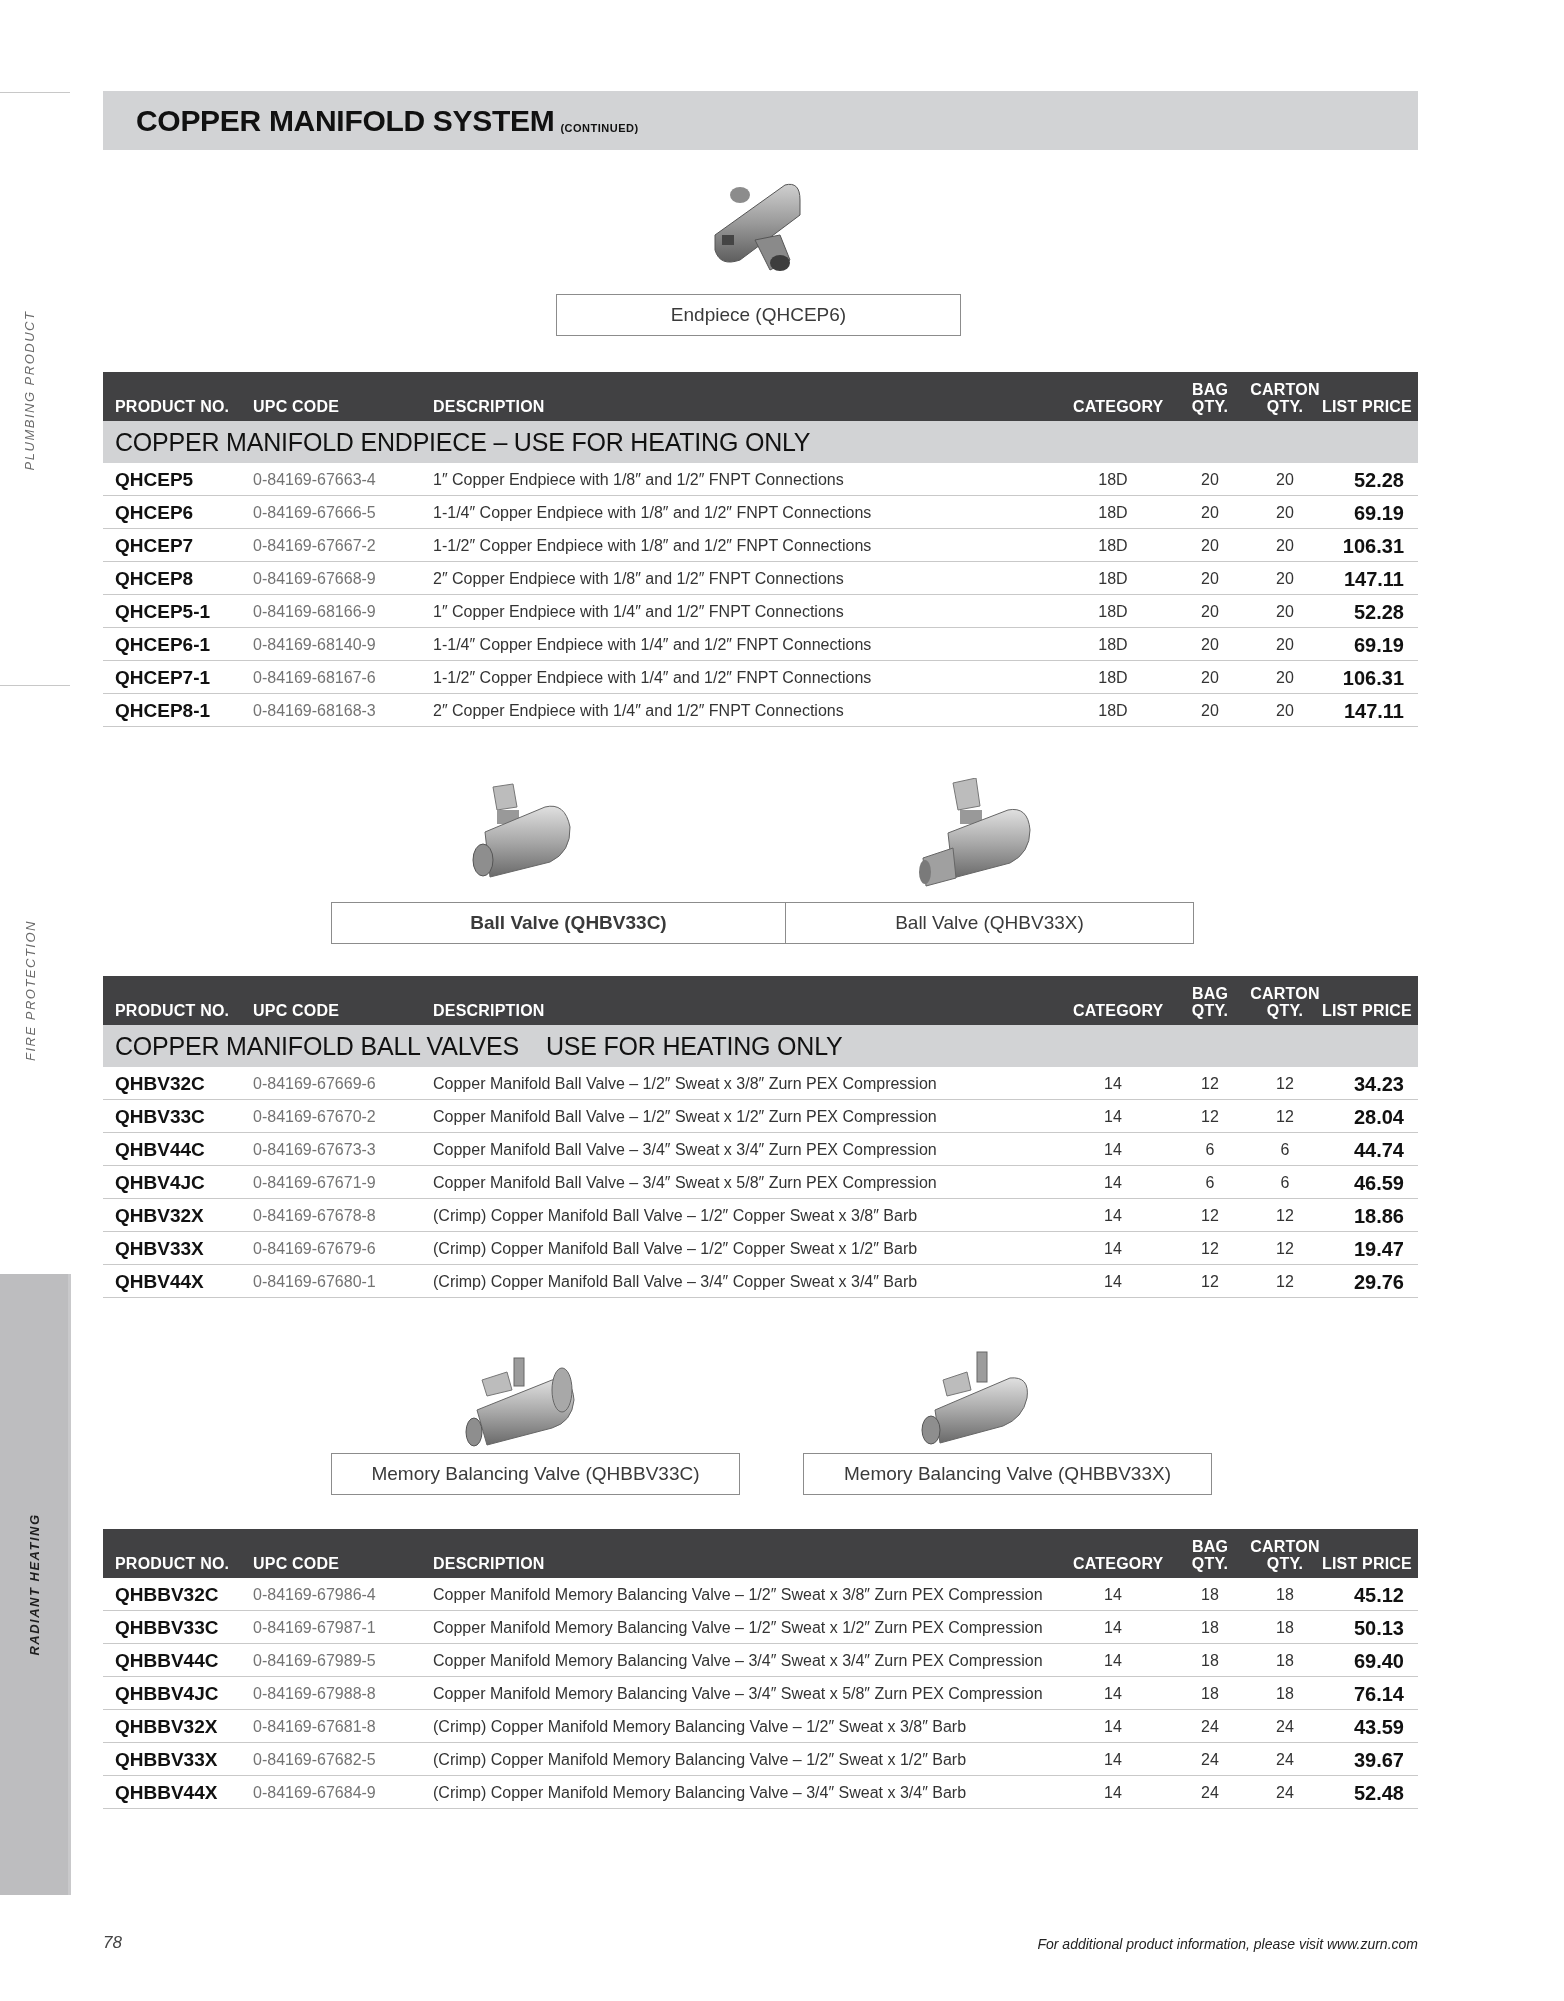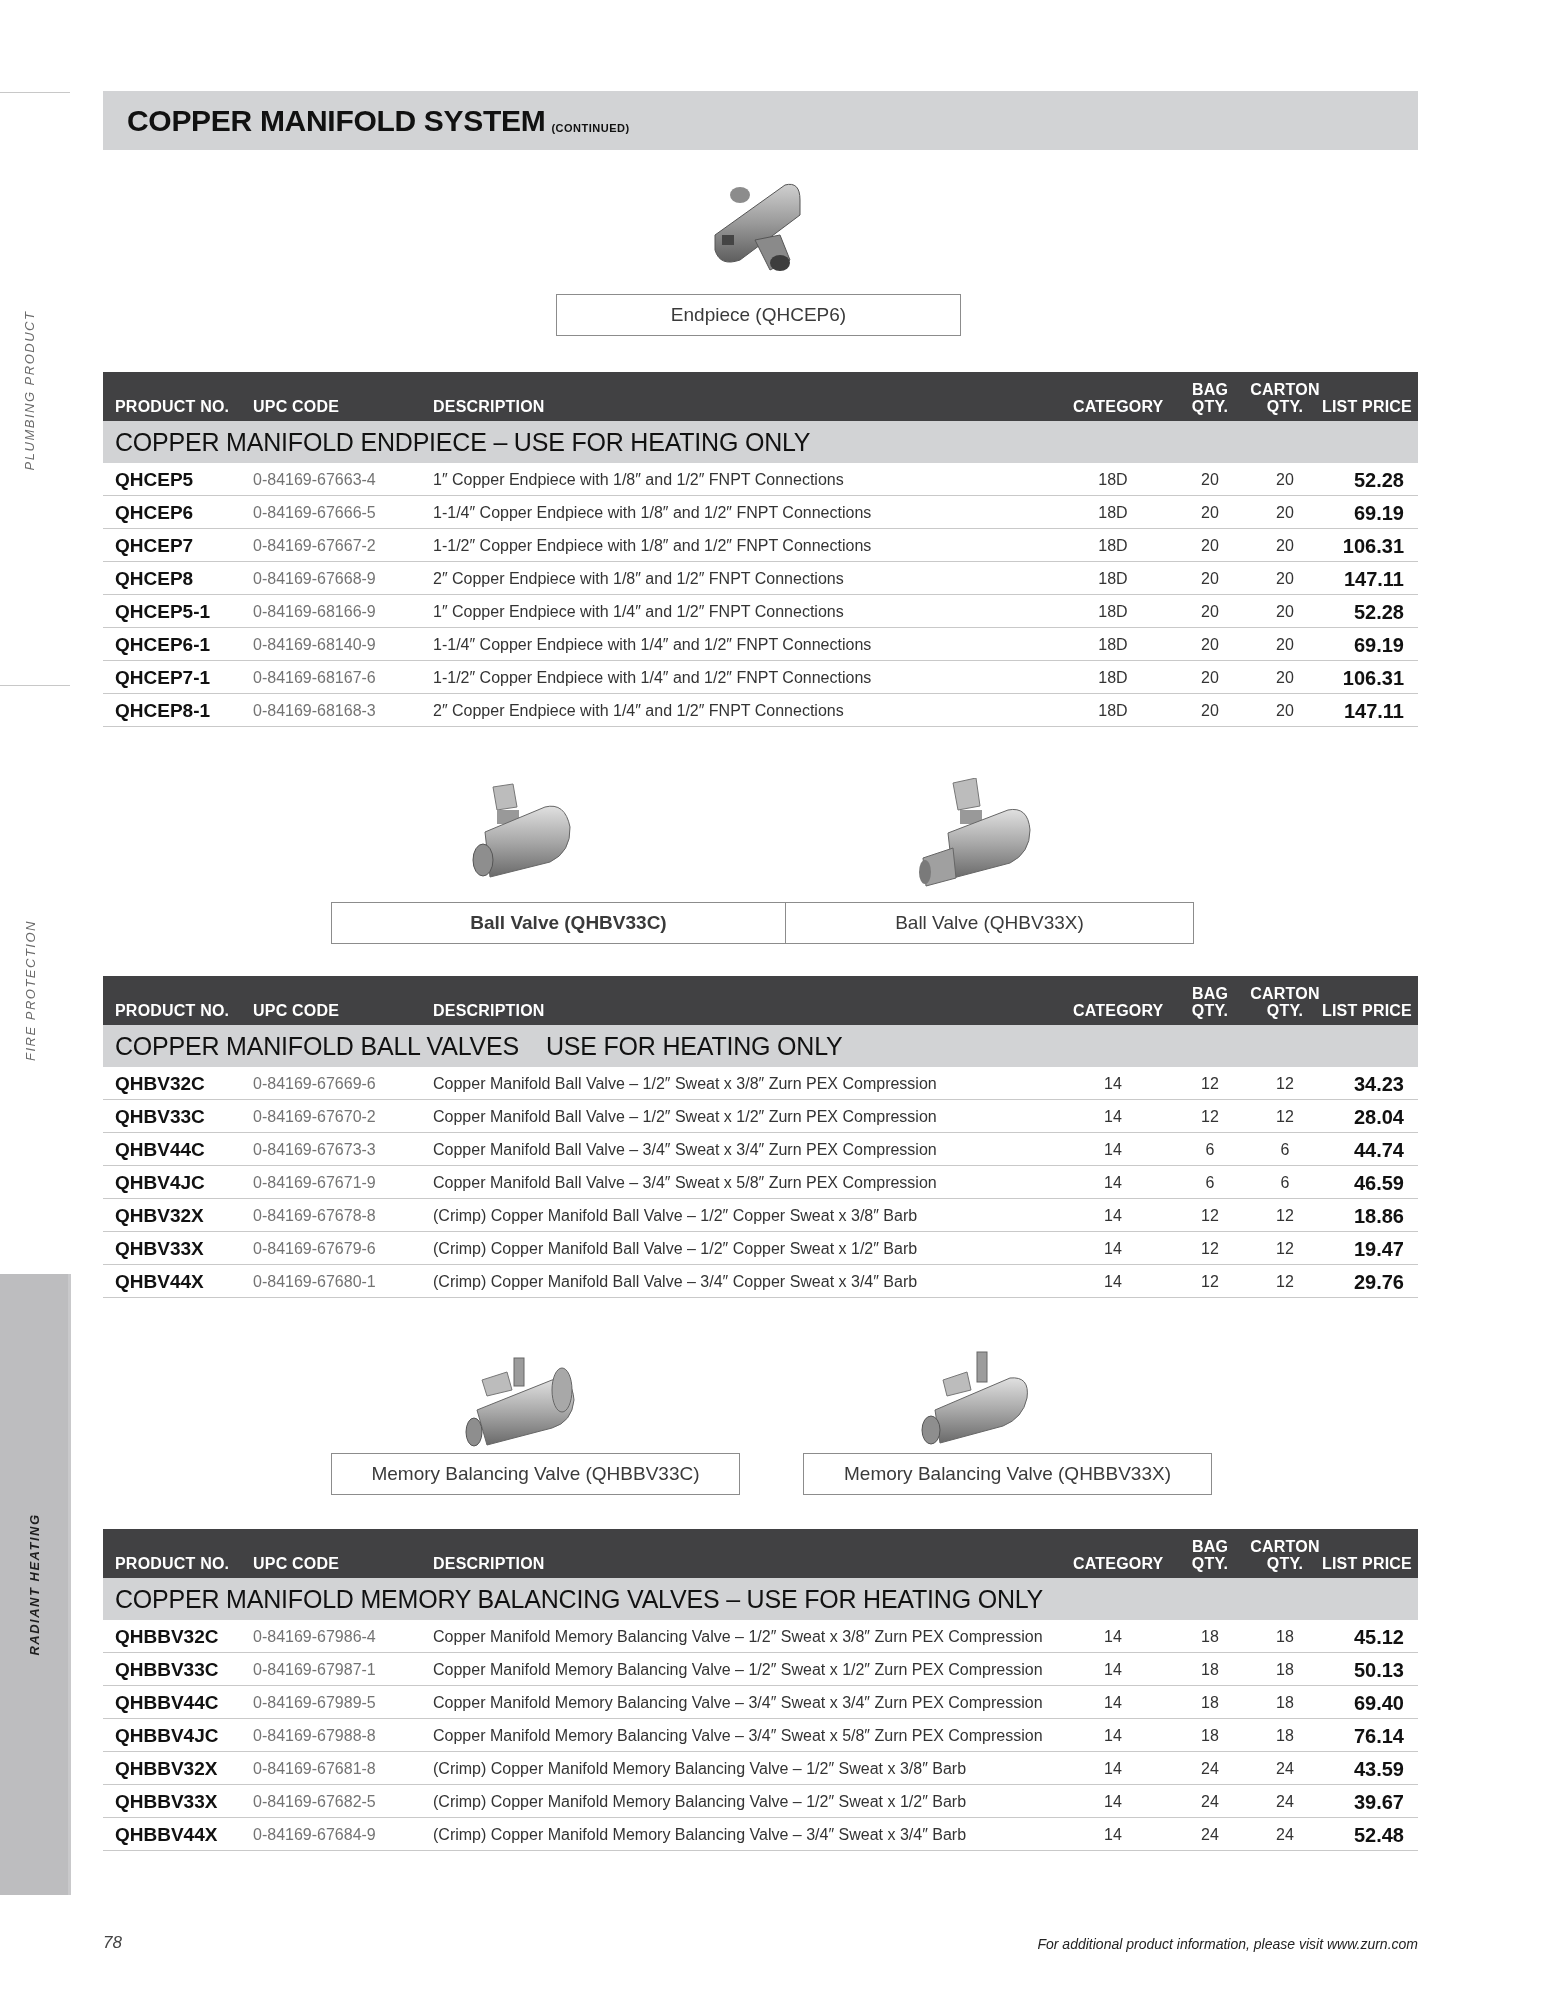--- a/index.html
+++ b/index.html
@@ -10,21 +10,21 @@
   .side-divider { position: absolute; left: 0; width: 70px; height: 1px; background: #c8c8c8; }
   .side-label { position: absolute; left: 0; width: 60px; display: flex; align-items: center; justify-content: center; }
   .side-label span { display: inline-block; transform: rotate(-90deg); white-space: nowrap;
                      font-style: italic; font-size: 13px; letter-spacing: 1.5px; color: #6a6a6a;
                      font-family: "Liberation Sans Narrow", "Liberation Sans", sans-serif; }
   .side-active { background: #bdbdbf; border-right: 3px solid #c9c9cb; }
   .side-active span { color: #1e1e1e; font-weight: bold; }
 
   
   .title-bar { position: absolute; left: 103px; top: 91px; width: 1315px; height: 59px; background: #d2d3d5;
-               display: flex; align-items: flex-end; padding-left: 24px; box-sizing: border-box; padding-bottom: 12px; }
+               display: flex; align-items: flex-end; padding-left: 33px; box-sizing: border-box; padding-bottom: 12px; }
   .title-main { font-size: 30px; font-weight: bold; color: #111; letter-spacing: -0.3px; }
   .title-sub { font-size: 11px; font-weight: bold; color: #111; margin-left: 6px; margin-bottom: 4px; letter-spacing: 0.5px; }
 
   
   .product-img { position: absolute; }
   .caption-box { position: absolute; height: 42px; border: 1px solid #8c8c8c; box-sizing: border-box; background: #fff;
                  display: flex; align-items: center; justify-content: center;
                  font-size: 19px; color: #3a3a3a; }
 
   
@@ -309,21 +309,20 @@
     <div class="th center" style="left:1082px; width:50px;">
         <div>BAG</div>
         <div>QTY.</div>
       </div>
     <div class="th center" style="left:1145px; width:74px;">
         <div>CARTON</div>
         <div>QTY.</div>
       </div>
     <div class="th right" style="right:6px;">LIST PRICE</div>
   </div>
-  <div class="section-row">COPPER MANIFOLD MEMORY BALANCING VALVES – USE FOR HEATING ONLY</div>
   <div id="t2-rows">
       <div class="row">
         <div class="cell c-prod">QHBBV32C</div>
         <div class="cell c-upc">0-84169-67986-4</div>
         <div class="cell c-desc">Copper Manifold Memory Balancing Valve – 1/2″ Sweat x 3/8″ Zurn PEX Compression</div>
         <div class="cell c-cat">14</div>
         <div class="cell c-bag">18</div>
         <div class="cell c-ctn">18</div>
         <div class="cell c-price">45.12</div>
       </div>

